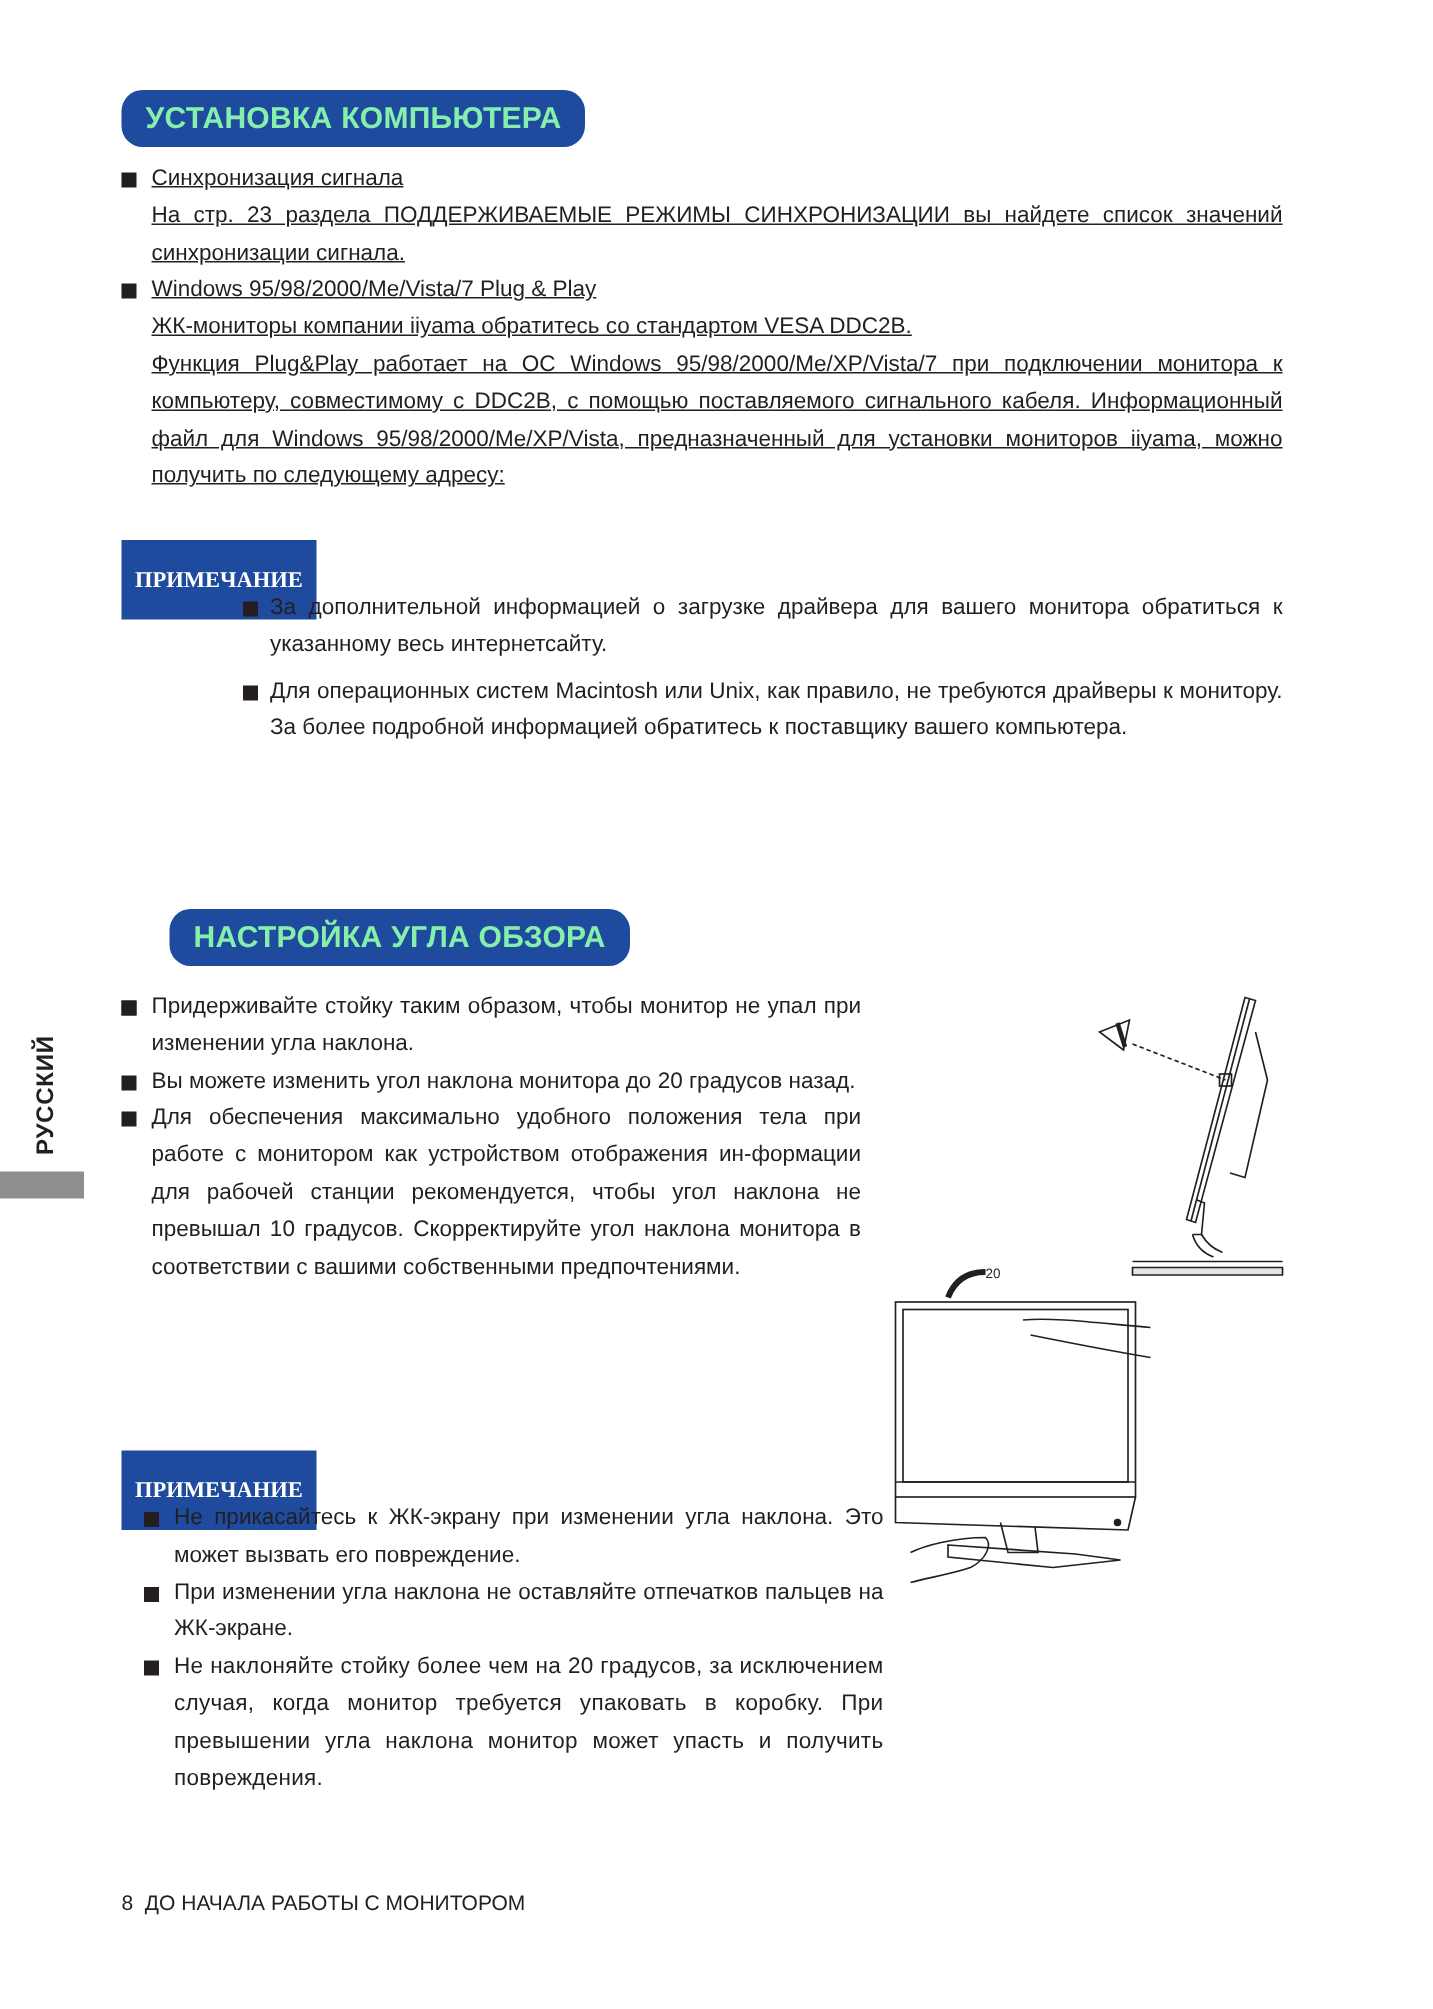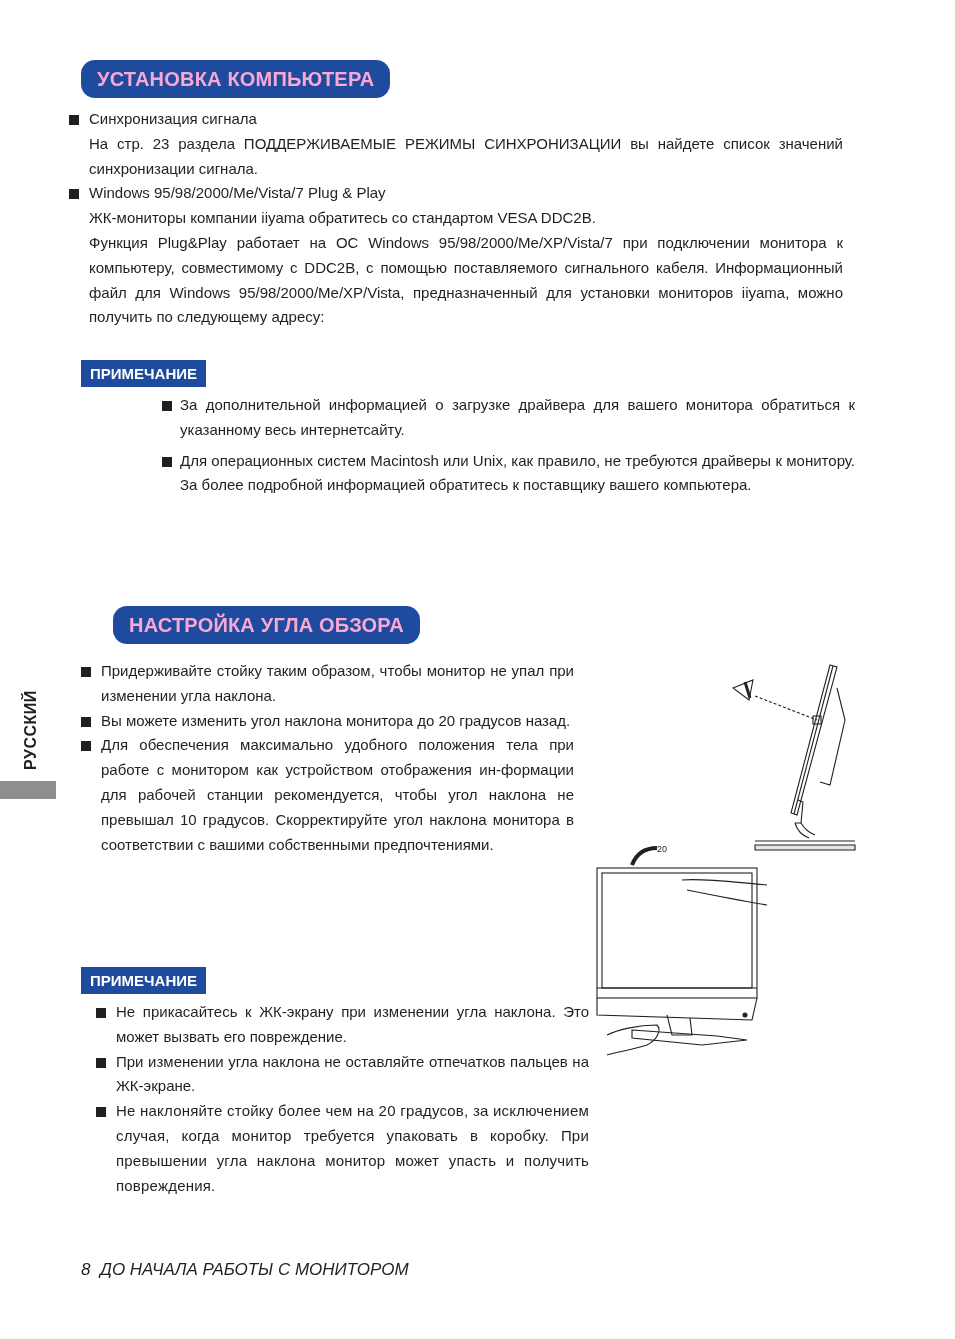--- a/index.html
+++ b/index.html
@@ -1,40 +1,40 @@
 <!DOCTYPE html>
 <html><head>
 <meta charset="utf-8">
 <style>
   html, body { margin:0; padding:0; background:#ffffff; }
   body { width:955px; height:1339px; position:relative; overflow:hidden;
          font-family:"Liberation Sans", sans-serif; color:#231f20; }
-  .section-header { position:absolute; background:#1e4b9d; color:#f9a8d4; font-weight:bold;
+  .section-header { position:absolute; background:#1e4b9d; color:#86efac; font-weight:bold;
          font-size:20px; border-radius:14px; padding:0 16px; height:38px; line-height:38px;
          letter-spacing:0.2px; white-space:nowrap; }
   .note-badge { position:absolute; background:#1e4b9d; color:#fff; font-weight:bold;
-         font-size:15px; height:27px; line-height:28px; padding:0 9px; white-space:nowrap; }
+         font-size:15px; height:27px; line-height:28px; padding:13px 9px; white-space:nowrap;font-family:Liberation Serif, serif; }
   .txt { position:absolute; font-size:15px; line-height:24.8px; text-align:justify; }
   .item { position:relative; padding-left:20px; }
   .item .bullet { position:absolute; left:0; top:8px; width:10px; height:10px; background:#231f20; }
   .para { padding-left:20px; }
   .side-label { position:absolute; left:22px; top:680px; width:30px; height:90px; }
   .side-label span { position:absolute; left:0; top:0; transform-origin:left top;
        transform: translate(0,90px) rotate(-90deg); font-weight:bold; font-size:16px;
        white-space:nowrap; letter-spacing:0.5px; }
   .side-bar { position:absolute; left:0; top:781px; width:56px; height:18px; background:#8d8e90; }
-  .footer { position:absolute; left:81px; top:1260px; font-size:17px;font-style:italic; }
+  .footer { position:absolute; left:81px; top:1260px; font-size:14px; }
   .illus { position:absolute; }
 </style>
 </head>
 <body>
 
 <div class="section-header" style="left:81px; top:60px;"><span>УСТАНОВКА КОМПЬЮТЕРА</span></div>
 
-<div class="txt" style="left:69px; top:107px; width:774px;">
+<div class="txt" style="left:81px; top:107px; width:774px;text-decoration:underline;">
   <div class="item">
     <span class="bullet"></span>
     <span>Синхронизация сигнала</span>
   </div>
   <div class="para">На стр. 23 раздела ПОДДЕРЖИВАЕМЫЕ РЕЖИМЫ СИНХРОНИЗАЦИИ вы найдете список значений синхронизации сигнала.</div>
   <div class="item">
     <span class="bullet"></span>
     <span>Windows 95/98/2000/Me/Vista/7 Plug &amp; Play</span>
   </div>
   <div class="para">ЖК-мониторы компании iiyama обратитесь со стандартом VESA DDC2B.</div>

